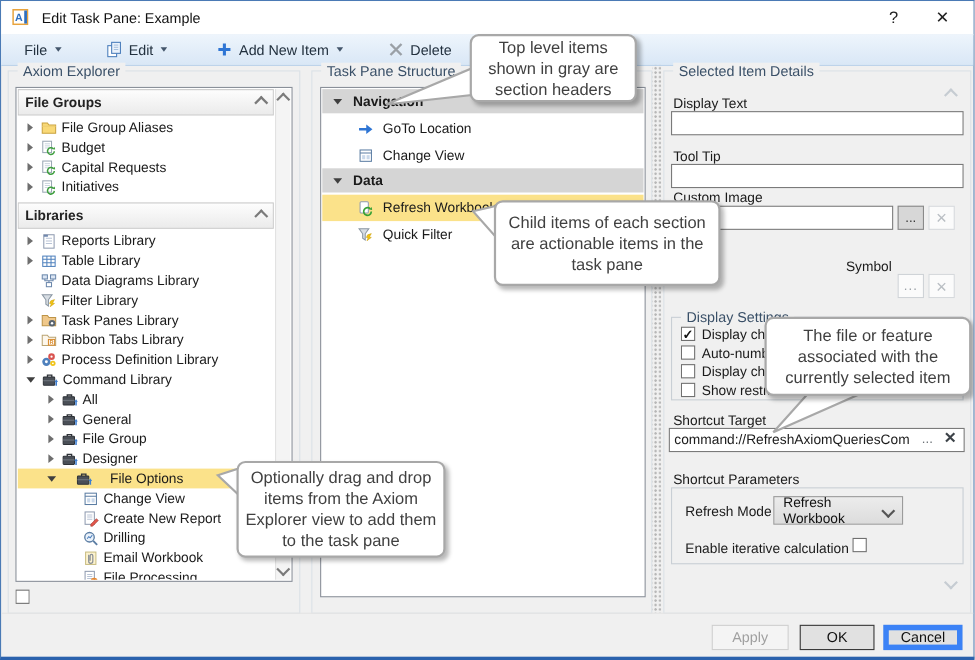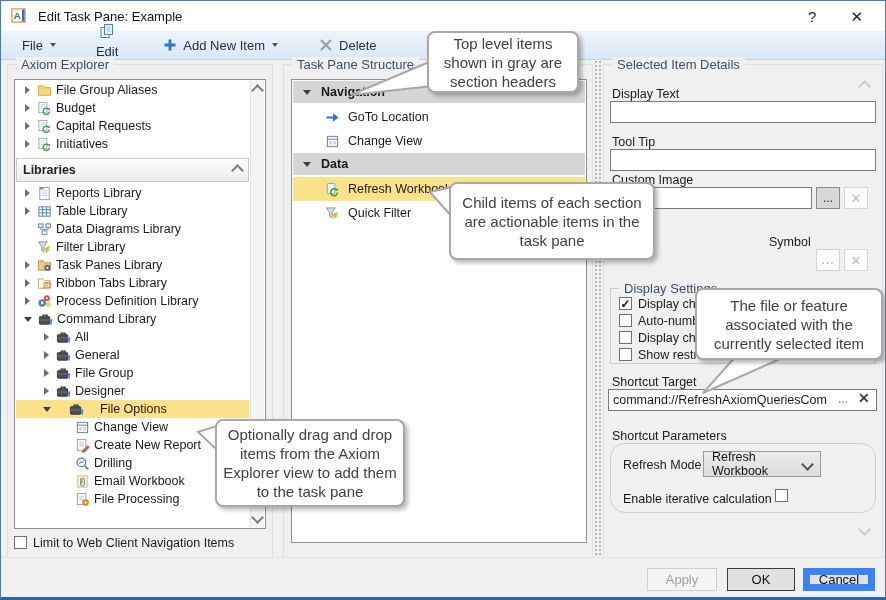--- a/index.html
+++ b/index.html
@@ -76,21 +76,21 @@
   
   #splitter{position:absolute;left:592px;top:58px;width:8px;height:498px;
             background-image:radial-gradient(circle,#b6b6b6 1px,transparent 1.2px);
             background-size:4px 4px;background-position:1px 1px;}
   
   #footer{position:absolute;left:0;top:556px;width:100%;height:40px;border-top:1px solid #e4e4e4;}
   .btn{position:absolute;top:10px;height:23px;box-sizing:border-box;font-family:"Liberation Sans",sans-serif;
        font-size:13px;display:flex;align-items:center;justify-content:center;}
   #btn-apply{left:646px;width:70px;background:#f4f4f4;border:1px solid #cfcfcf;color:#9f9f9f;}
   #btn-ok{left:726px;width:68px;background:#e1e1e1;border:1.5px solid #3a3a3a;color:#111;}
-  #btn-cancel{left:802px;width:72px;background:#e1e1e1;border:7px solid #3b82f6;color:#111;}
+  #btn-cancel{left:802px;width:72px;background:#e1e1e1;border:5px solid #3b82f6;color:#111;}
   
   .callout{position:absolute;z-index:50;background:#fff;border:2px solid #a8a8a8;border-radius:8px;
            box-shadow:3px 3px 4px rgba(0,0,0,0.28);color:#404040;font-size:15px;line-height:19px;
            display:flex;align-items:center;justify-content:center;text-align:center;padding:4px 6px;
            box-sizing:border-box;}
   #tails{position:absolute;left:0;top:0;z-index:49;pointer-events:none;}
 </style>
 </head>
 <body>
 
@@ -109,21 +109,21 @@
       <span class="tb-btn">?</span>
       <span class="tb-btn">✕</span>
     </span>
   </div>
 
   <div id="menubar">
       <div class="menu-item" style="margin-left: 14px;">
         <span>File</span>
         <span class="caret"></span>
       </div>
-      <div class="menu-item" style="margin-left: 26px; flex-direction: column;">
+      <div class="menu-item" style="margin-left: 26px;">
         <span class="icn">
           <svg viewBox="0 0 16 16">
             <rect x="2" y="4.5" width="8" height="10" fill="#fff" stroke="#4f81bd"></rect>
             <rect x="5.5" y="1.5" width="8" height="10" fill="#eaf2fb" stroke="#4f81bd"></rect>
             <path d="M7.5 4h4M7.5 6h4M7.5 8h4" stroke="#9db8d8" stroke-width="0.8"></path>
           </svg>
         </span>
         <span>Edit</span>
         <span class="caret"></span>
       </div>
@@ -143,20 +143,24 @@
           </svg>
         </span>
         <span>Delete</span>
       </div>
     </div>
 
   <div class="gbox" id="left-panel" style="left:6px;top:63px;width:264px;height:492px;">
     <span class="legend">Axiom Explorer</span>
     <div class="whitebox" style="left:6px;top:14px;width:250px;height:448px;">
       <div style="position:absolute;left:1px;top:1px;right:16px;bottom:1px;overflow:hidden;">
+        <div class="sect-header">
+          <span>File Groups</span>
+          <span class="chev-up"></span>
+        </div>
         <div id="fg-list">
             <div class="tree-row" style="padding-left: 6px;">
               <span class="exp-closed"></span>
               <span class="icn">
                 <svg viewBox="0 0 16 16">
                   <path d="M1.5 3h5l1.5 2h6.5v8h-13z" fill="#f9d977" stroke="#c9a23f"></path>
                   <path d="M1.5 6.2h13" stroke="#eccd72"></path>
                 </svg>
               </span>
               <span>File Group Aliases</span>
@@ -418,21 +422,20 @@
             </div>
           </div>
       </div>
       <div id="left-scroll">
         <span class="chev-up"></span>
         <span class="chev-down"></span>
       </div>
     </div>
     <div class="cbrow" style="position:absolute;left:6px;top:469px;">
       <span class="cb"></span>
-      <span>Limit to Web Client Navigation Items</span>
     </div>
   </div>
 
   <div class="gbox" id="mid-panel" style="left:282px;top:63px;width:308px;height:492px;">
     <span class="legend">Task Pane Structure</span>
     <div class="whitebox" style="left:7px;top:14px;width:294px;height:462px;">
       <div id="str-list" style="position:absolute;left:1px;top:1px;right:1px;">
           <div class="sec-row">
             <span class="exp-open"></span>
             <span>Navigation</span>
@@ -526,21 +529,21 @@
           </div>
         </div>
     </div>
 
     <span class="fld-label" style="left:8px;top:310px;">Shortcut Target</span>
     <input class="txt" style="left: 4px; top: 324px; width: 269px;" value="command://RefreshAxiomQueriesCom">
     <span class="dots" style="left:234px;top:327px;">...</span>
     <span class="xplain" style="left:254px;top:325px;">✕</span>
 
     <span class="fld-label" style="left:8px;top:364px;">Shortcut Parameters</span>
-    <div class="gbox" style="left:6px;top:378px;width:264px;height:68px;border-color:#c9cfd5;border-radius:15px;">
+    <div class="gbox" style="left:6px;top:378px;width:264px;height:68px;border-color:#c9cfd5;">
       <span class="fld-label" style="left:12px;top:14px;">Refresh Mode</span>
       <div class="dropdown" style="left:92px;top:7px;width:118px;height:26px;">
         <span>Refresh Workbook</span>
         <span class="chev-down"></span>
       </div>
       <span class="fld-label" style="left:12px;top:48px;">Enable iterative calculation</span>
       <span class="cb" style="position:absolute;left:164px;top:45px;"></span>
     </div>
 
     <span class="chev-down faint" style="position:absolute;left:256px;top:460px;"></span>

